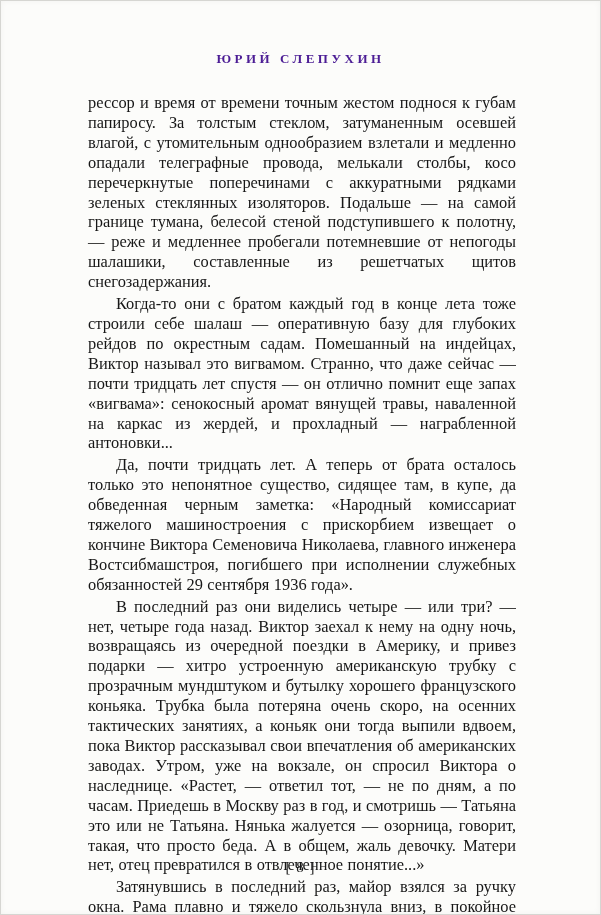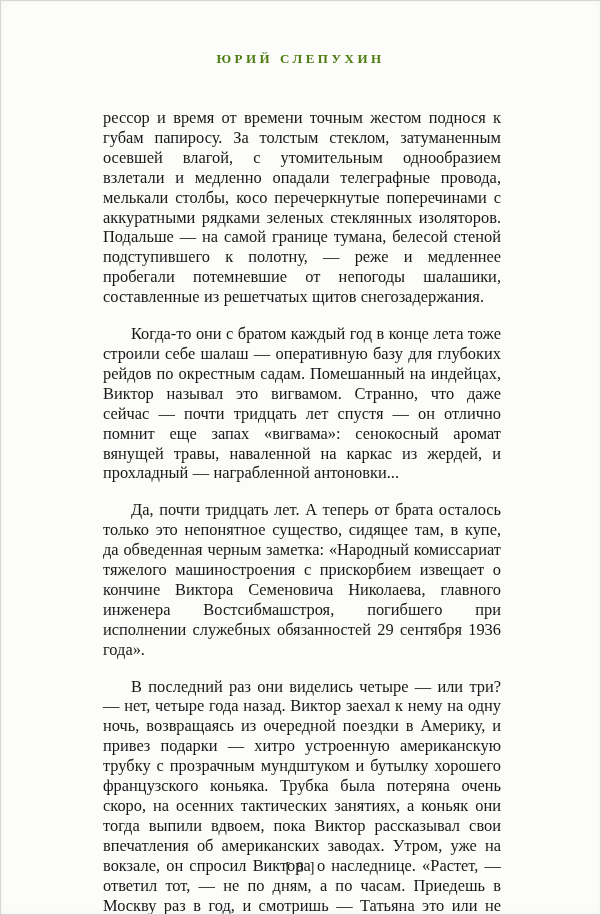--- a/index.html
+++ b/index.html
@@ -22,36 +22,36 @@
   }
   .running-head {
     position: absolute;
     top: 50px;
     left: 0;
     right: 0;
     text-align: center;
     font-size: 13px;
     font-weight: bold;
     letter-spacing: 3.5px;
-    color: #4d7c0f;
+    color: #4c1d95;
   }
   .text-block {
     position: absolute;
     top: 90px;
     left: 85px;
     width: 432px;
     text-align: justify;
     font-size: 16.4px;
     line-height: 19.9px;
     hyphens: auto;
     -webkit-hyphens: auto;
     word-spacing: 0.02em;
   }
   .text-block p {
-    margin: 17px;
+    margin: 2px;
     padding: 0;
     text-indent: 28px;
   }
   .text-block p.continuation {
     text-indent: 0;
   }
   .page-number {
     position: absolute;
     bottom: 38px;
     left: 0;

